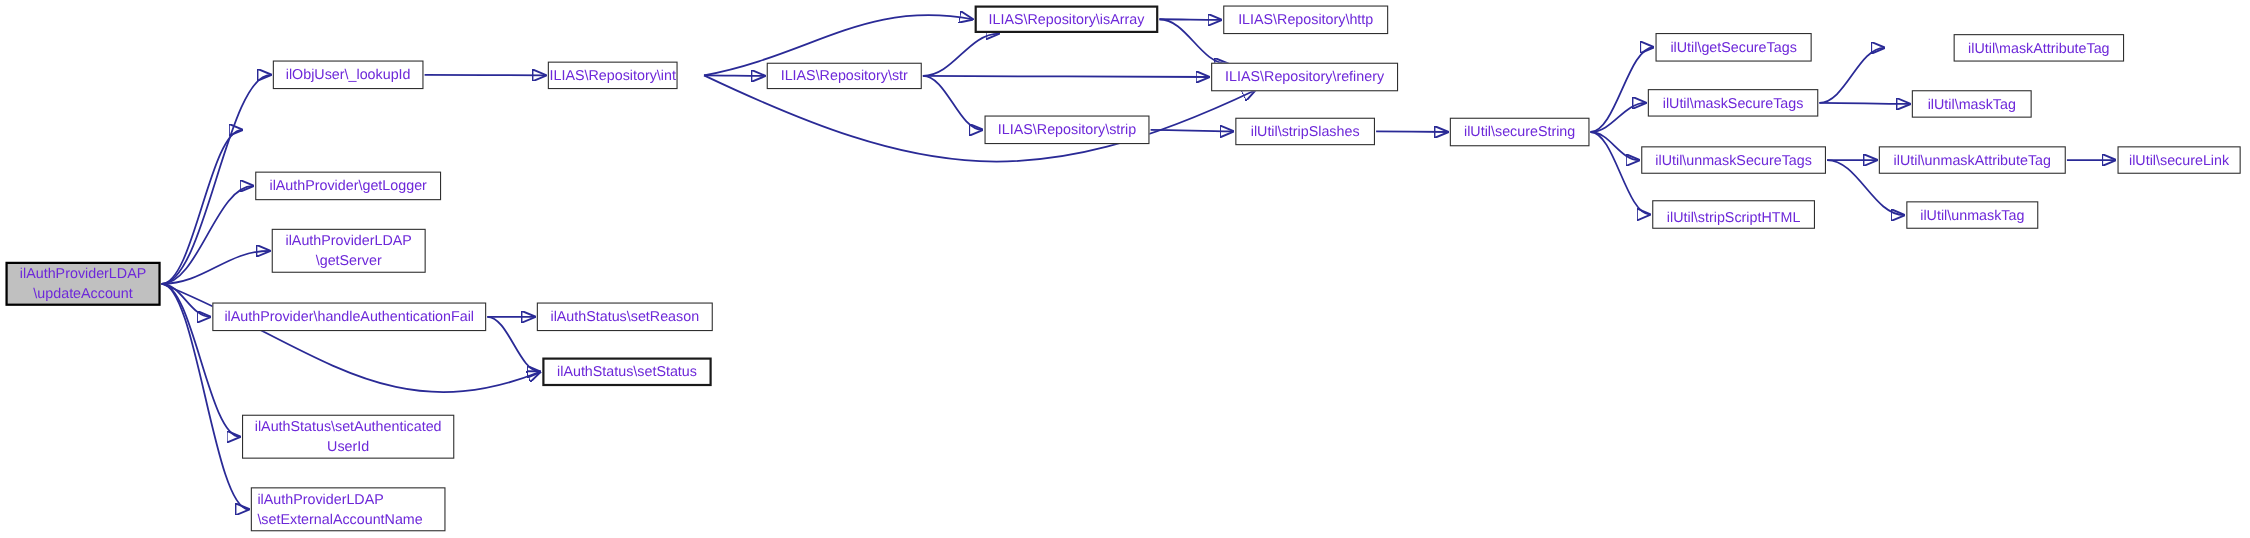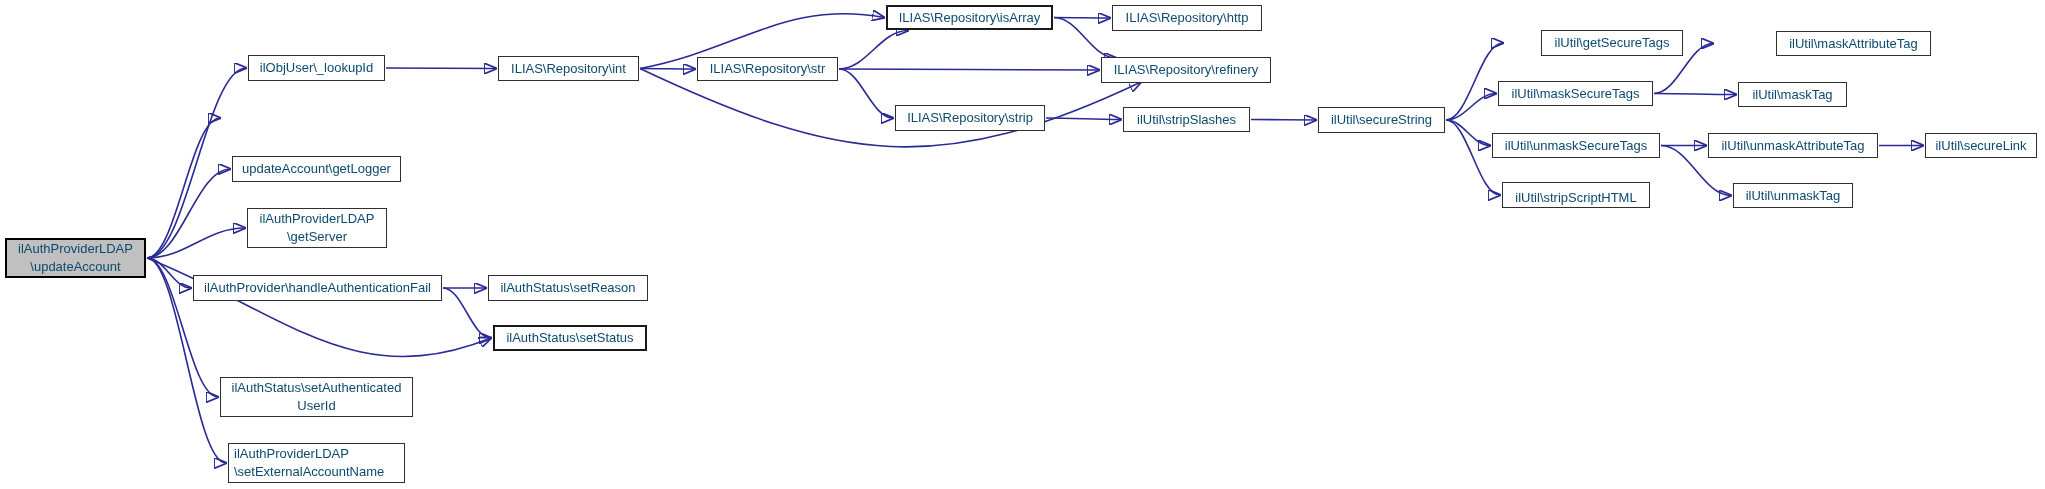--- a/index.html
+++ b/index.html
@@ -6,21 +6,21 @@
   .canvas{
     position:relative;width:2045px;height:489px;background:#ffffff;
     font-family:"Liberation Sans",sans-serif;overflow:hidden;
   }
   svg.edges{position:absolute;left:0;top:0;width:2045px;height:489px;}
   svg.edges path{fill:none;stroke:var(--edge,#2a2a96);stroke-width:1.6px;}
   .node{
     position:absolute;box-sizing:border-box;
     background:var(--node-fill,#ffffff);
     border:1px solid var(--node-border,#2f2f2f);
-    color:#0c4a6e;
+    color:#6d28d9;
     display:flex;flex-direction:column;justify-content:center;align-items:center;
     font-size:13px;line-height:18px;white-space:nowrap;
     cursor:pointer;
   }
   .node.bold{border-width:2px;border-color:#1a1a1a;}
   .node.root{background:var(--root-fill,#c0c0c0);border:2px solid #000000;}
   .node.left{align-items:flex-start;padding-left:5px;}
   .node span{display:block;}
 </style>
 </head>
@@ -65,38 +65,38 @@
       <path d="M443,288 C462.2,288.0 471.8,338.0 491,338" marker-end="url(#arrow)"></path>
     </svg>
     <div class="node root" style="left: 5px; top: 238px; width: 141px; height: 40px;">
       <span>ilAuthProviderLDAP</span>
       <span>\updateAccount</span>
     </div>
     <div class="node" style="left: 248px; top: 55px; width: 137px; height: 26px;">
       <span>ilObjUser\_lookupId</span>
     </div>
     <div class="node" style="left: 232px; top: 156px; width: 169px; height: 26px;">
-      <span>updateAccount\getLogger</span>
+      <span>ilAuthProvider\getLogger</span>
     </div>
     <div class="node" style="left: 247px; top: 208px; width: 140px; height: 40px;">
       <span>ilAuthProviderLDAP</span>
       <span>\getServer</span>
     </div>
     <div class="node" style="left: 193px; top: 275px; width: 249px; height: 26px;">
       <span>ilAuthProvider\handleAuthenticationFail</span>
     </div>
     <div class="node" style="left: 220px; top: 377px; width: 193px; height: 40px;">
       <span>ilAuthStatus\setAuthenticated</span>
       <span>UserId</span>
     </div>
     <div class="node left" style="left: 228px; top: 443px; width: 177px; height: 40px;">
       <span>ilAuthProviderLDAP</span>
       <span>\setExternalAccountName</span>
     </div>
-    <div class="node" style="left: 498px; top: 56px; width: 141px; height: 25px;">
+    <div class="node" style="left: 498px; top: 56px; width: 118px; height: 25px;">
       <span>ILIAS\Repository\int</span>
     </div>
     <div class="node" style="left: 488px; top: 275px; width: 160px; height: 26px;">
       <span>ilAuthStatus\setReason</span>
     </div>
     <div class="node bold" style="left: 493px; top: 325px; width: 154px; height: 26px;">
       <span>ilAuthStatus\setStatus</span>
     </div>
     <div class="node" style="left: 697px; top: 57px; width: 141px; height: 24px;">
       <span>ILIAS\Repository\str</span>
@@ -112,21 +112,21 @@
     </div>
     <div class="node" style="left: 1112px; top: 5px; width: 150px; height: 26px;">
       <span>ILIAS\Repository\http</span>
     </div>
     <div class="node" style="left: 1101px; top: 57px; width: 170px; height: 26px;">
       <span>ILIAS\Repository\refinery</span>
     </div>
     <div class="node" style="left: 1318px; top: 107px; width: 127px; height: 26px;">
       <span>ilUtil\secureString</span>
     </div>
-    <div class="node" style="left: 1505px; top: 30px; width: 142px; height: 26px; margin-left: 36px;">
+    <div class="node" style="left: 1505px; top: 30px; width: 142px; height: 26px;">
       <span>ilUtil\getSecureTags</span>
     </div>
     <div class="node" style="left: 1498px; top: 81px; width: 155px; height: 25px;">
       <span>ilUtil\maskSecureTags</span>
     </div>
     <div class="node" style="left: 1492px; top: 133px; width: 168px; height: 25px;">
       <span>ilUtil\unmaskSecureTags</span>
     </div>
     <div class="node" style="left: 1502px; top: 182px; width: 148px; height: 26px; justify-content: flex-end;">
       <span>ilUtil\stripScriptHTML</span>

